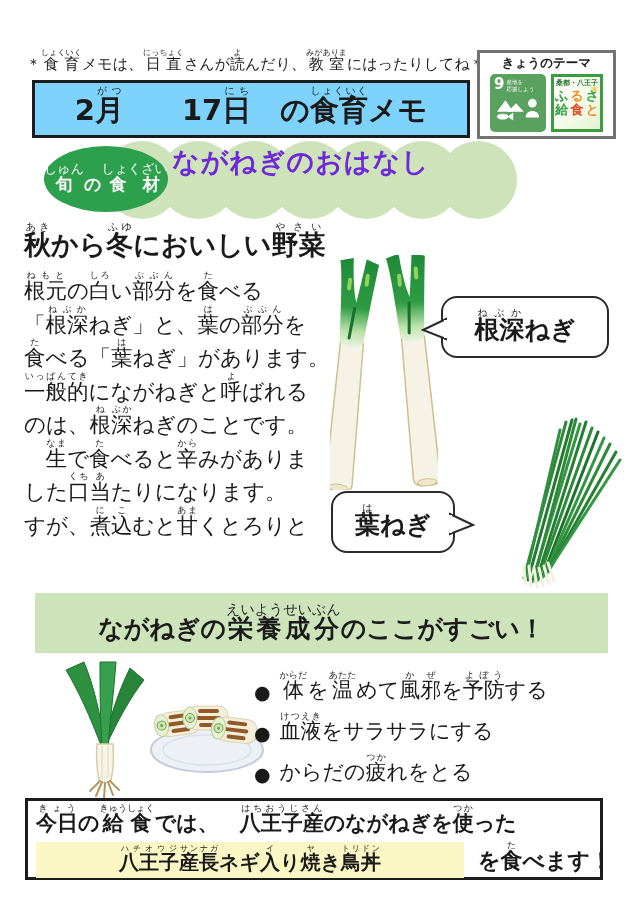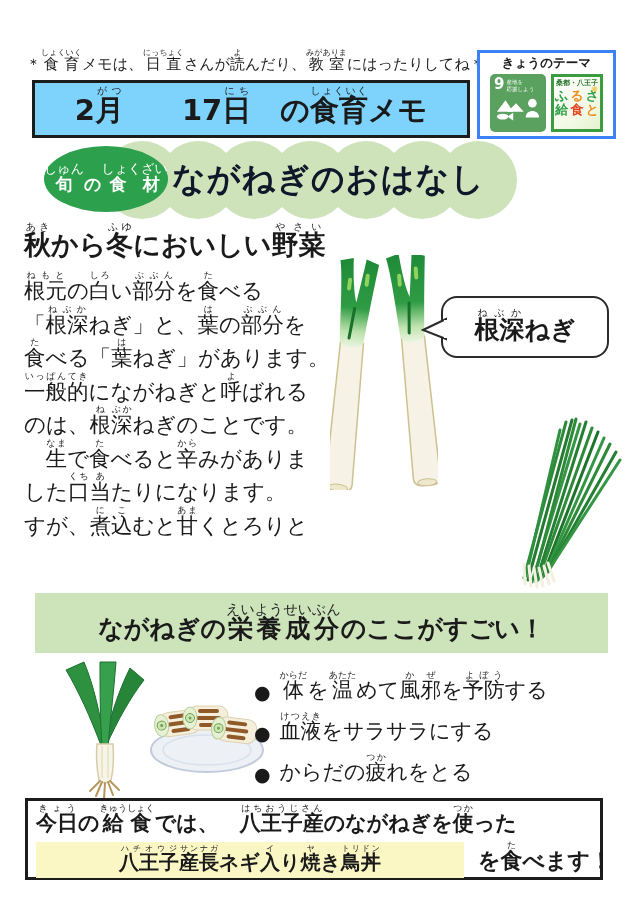--- a/index.html
+++ b/index.html
@@ -9,39 +9,39 @@
   rt{font-size:0.40em;font-weight:400;color:#222;letter-spacing:0;}
   
   .note-line{position:absolute;left:26px;top:48px;font-size:15px;font-weight:500;white-space:nowrap;}
   .note-line rt{font-size:8px;}
   
   .date-box{position:absolute;left:32px;top:80px;width:438px;height:58px;border:3px solid #1c1c1c;
             background:#7dd3fc;display:flex;align-items:flex-end;justify-content:center;box-sizing:border-box;}
   .date-text{font-size:29px;font-weight:900;white-space:nowrap;padding-bottom:4px;}
   .date-text rt{font-size:10px;font-weight:500;}
   
-  .theme-box{position:absolute;left:477px;top:50px;width:139px;height:89px;border:3px solid #3b82f6;
+  .theme-box{position:absolute;left:477px;top:50px;width:139px;height:89px;border:3px solid #737373;
              background:#fff;box-sizing:border-box;}
   .theme-title{text-align:center;font-size:12.5px;font-weight:600;margin-top:2px;}
   .badges{display:flex;justify-content:center;gap:5px;margin-top:2px;}
   .badge1{width:56px;height:58px;background:var(--badge-green);border-radius:5px;box-sizing:border-box;
           padding:3px 2px 0 4px;color:#fff;}
   .b1-row{display:flex;align-items:flex-start;gap:2px;}
   .b1-num{font-size:15px;font-weight:900;line-height:1;}
   .b1-text{font-size:5.5px;line-height:1.25;margin-top:2px;}
   .badge1 svg{display:block;margin-top:1px;}
   .badge2{width:52px;height:58px;border:3px solid var(--badge2-border);border-radius:0;box-sizing:border-box;
           background:linear-gradient(135deg,#ffffff 0%,#f1f8e2 70%,#e4f2cf 100%);overflow:hidden;position:relative;}
   .b2-top{font-size:7px;font-weight:700;color:#2c7a33;text-align:center;margin-top:1px;white-space:nowrap;}
   .b2-chars{display:grid;grid-template-columns:repeat(3,1fr);justify-items:center;line-height:1.1;
             font-size:13px;font-weight:900;margin-top:1px;}
   .b2-leaf{position:absolute;right:2px;top:8px;font-size:8px;color:#f0c12e;}
   
   .band-circle{position:absolute;width:78px;height:78px;border-radius:50%;background:var(--band-green);top:141px;}
-  .band-title{position:absolute;left:172px;top:157px;font-size:33px;font-weight:900;color:#0f172a;
+  .band-title{position:absolute;left:172px;top:144px;font-size:27px;font-weight:900;color:#6d28d9;
               letter-spacing:1px;white-space:nowrap;}
   .tag-oval{position:absolute;left:44px;top:146px;width:124px;height:66px;border-radius:50%;
             background:var(--tag-green);display:flex;align-items:center;justify-content:center;}
   .tag-text{color:#fff;font-size:17px;font-weight:600;white-space:nowrap;}
   .tag-text rt{font-size:13px;color:#fff;}
   
   .heading{position:absolute;left:24px;top:222px;font-size:27px;font-weight:900;white-space:nowrap;}
   .heading rt{font-size:10px;font-weight:500;}
   .para{position:absolute;left:24px;top:270px;width:330px;}
   .para-line{font-size:21.5px;font-weight:500;white-space:nowrap;height:33.5px;line-height:1.45;}
@@ -201,20 +201,27 @@
       <line x1="82" y1="152" x2="152" y2="44" stroke="#339644" stroke-width="3"></line>
       <line x1="56" y1="148" x2="57" y2="168" stroke="#f3f0df" stroke-width="3"></line>
       <line x1="61" y1="150" x2="63" y2="170" stroke="#f3f0df" stroke-width="3"></line>
       <line x1="66" y1="152" x2="69" y2="171" stroke="#f3f0df" stroke-width="3"></line>
       <line x1="71" y1="152" x2="75" y2="170" stroke="#f3f0df" stroke-width="3"></line>
       <line x1="76" y1="150" x2="81" y2="168" stroke="#f3f0df" stroke-width="3"></line>
       <line x1="80" y1="147" x2="86" y2="165" stroke="#f3f0df" stroke-width="3"></line>
     </g>
   </svg>
 
+  <div class="bubble bubble-ha">
+    <svg class="tail tail-right" width="26" height="30">
+      <polygon points="1,4 24,15 1,24" fill="#fff" stroke="#2b2b2b" stroke-width="2"></polygon>
+      <rect x="0" y="5" width="3" height="18" fill="#fff"></rect>
+    </svg>
+    <div class="bubble-text"><ruby>葉<rt>は</rt></ruby><ruby>ねぎ<rt></rt></ruby></div>
+  </div>
 
   <div class="banner">
     <div class="banner-text"><ruby>ながねぎの<rt></rt></ruby><ruby>栄養成分<rt>えいようせいぶん</rt></ruby><ruby>のここがすごい！<rt></rt></ruby></div>
   </div>
 
   <svg class="leek1" width="115" height="148" viewBox="0 0 115 148">
     <path d="M 52,92 C 40,60 28,34 16,14 L 34,6 C 44,30 50,58 55,88 Z" fill="#2e9140" stroke="#1d7031" stroke-width="1"></path>
     <path d="M 56,90 C 68,64 80,42 94,24 L 80,12 C 68,36 60,62 54,88 Z" fill="#27853a" stroke="#1d7031" stroke-width="1"></path>
     <path d="M 52,92 C 50,60 50,32 50,6 L 66,6 C 64,34 60,64 58,92 Z" fill="#37a04c" stroke="#1d7031" stroke-width="1"></path>
     <path d="M 47,88 L 63,88 C 64,104 63,116 61,124 Q 54,130 49,124 C 47,114 46,100 47,88 Z" fill="#f7f4e8" stroke="#d6cca6" stroke-width="1.5"></path>

